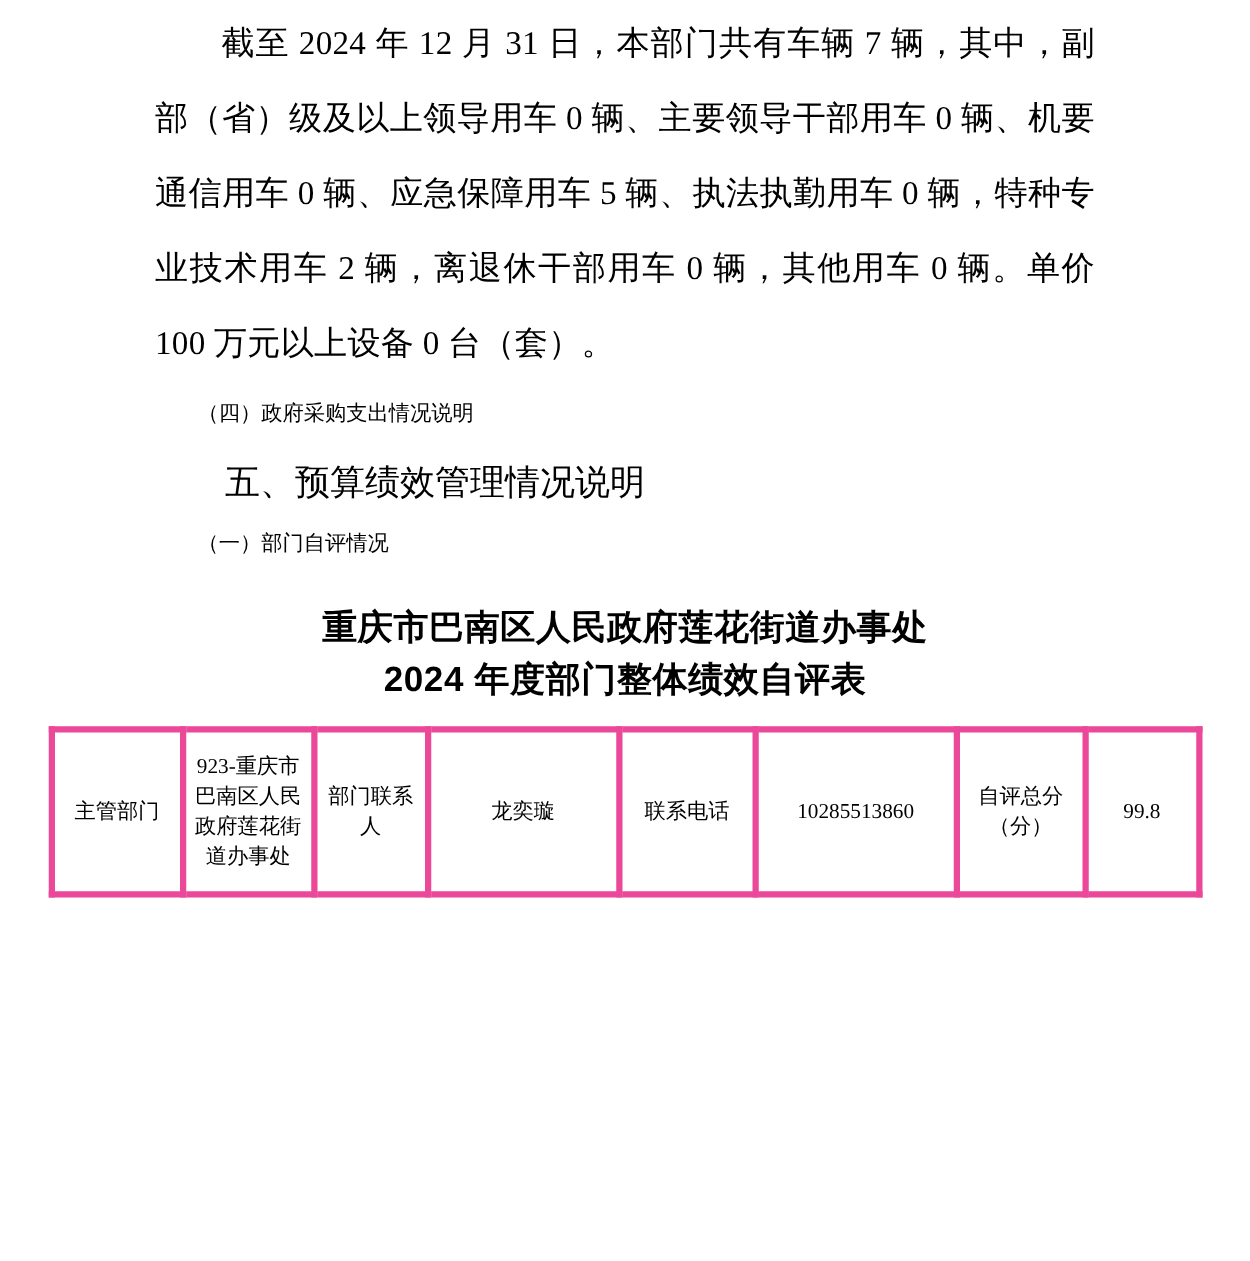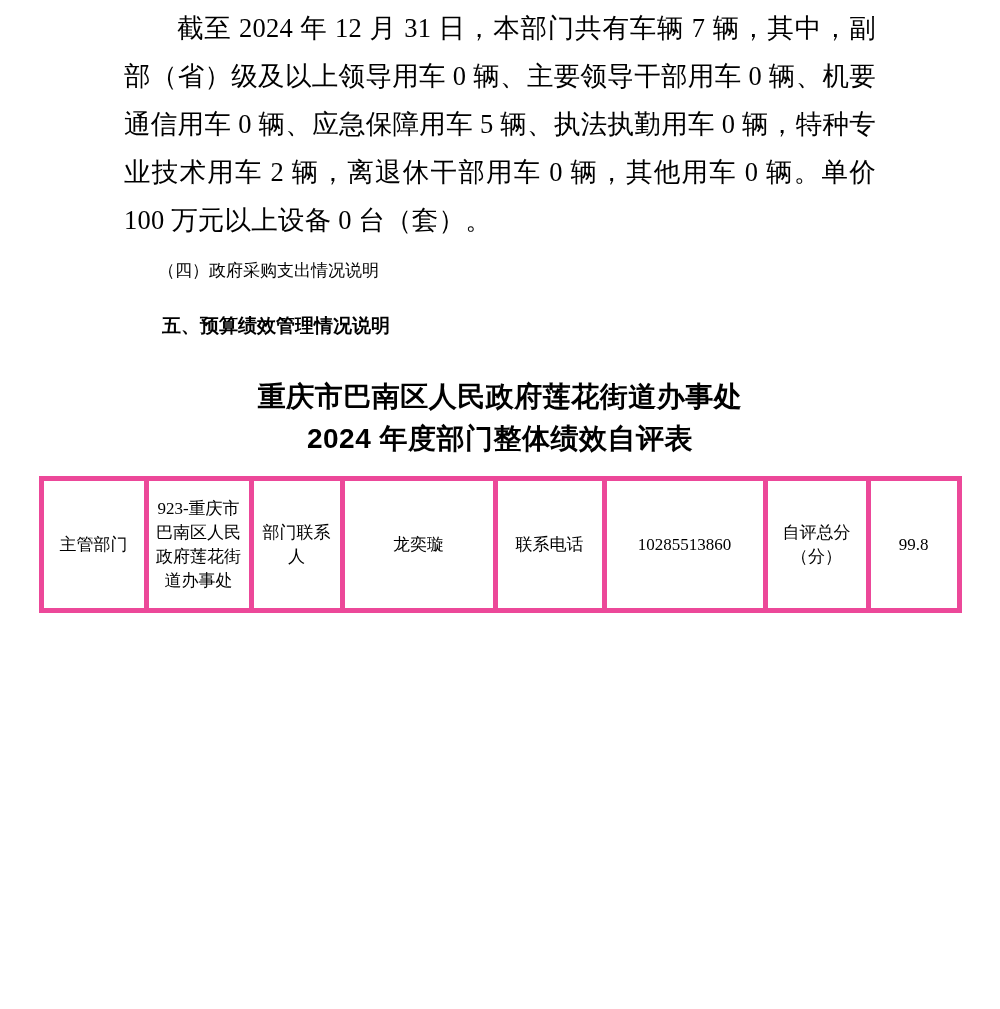--- a/index.html
+++ b/index.html
@@ -16,32 +16,32 @@
   }
   .page {
     position: relative;
     width: 1000px;
     height: 1009px;
     box-sizing: border-box;
     padding: 4px 124px 0 124px;
   }
   .para {
     font-size: 26.5px;
-    line-height: 48px;
+    line-height: 60px;
     text-align: justify;
     text-justify: inter-ideograph;
     text-indent: 2em;
     margin: 0 0 0 0;
     letter-spacing: 0.2px;
   }
   .heading {
-    font-size: 19px;
+    font-size: 28px;
     line-height: 44.5px;
     text-indent: 2em;
-    font-weight: bold;
+    font-weight: normal;
     margin: 0;
     font-family: "Liberation Sans", "DejaVu Sans", sans-serif;
   }
   .subheading {
     font-size: 17px;
     line-height: 44.5px;
     text-indent: 2em;
     margin: 0;
   }
   .gap-sm { height: 5px; }
@@ -98,20 +98,21 @@
 
   <div class="gap-sm"></div>
 
 
   <div class="gap-sm"></div>
 
   <p class="heading">五、预算绩效管理情况说明</p>
 
   <div class="gap-sm"></div>
 
+  <p class="subheading">（一）部门自评情况</p>
 
   <div class="gap-sm"></div>
 
 
   <div class="title-block">
     <div class="title-line">重庆市巴南区人民政府莲花街道办事处</div>
     <div class="title-line">2024 年度部门整体绩效自评表</div>
   </div>
 
   <div class="table-wrap">

